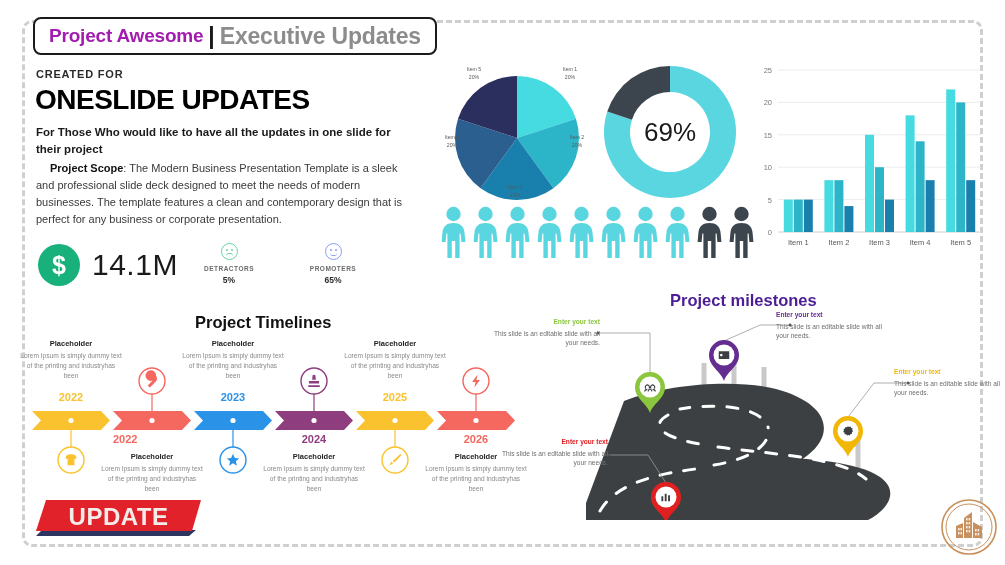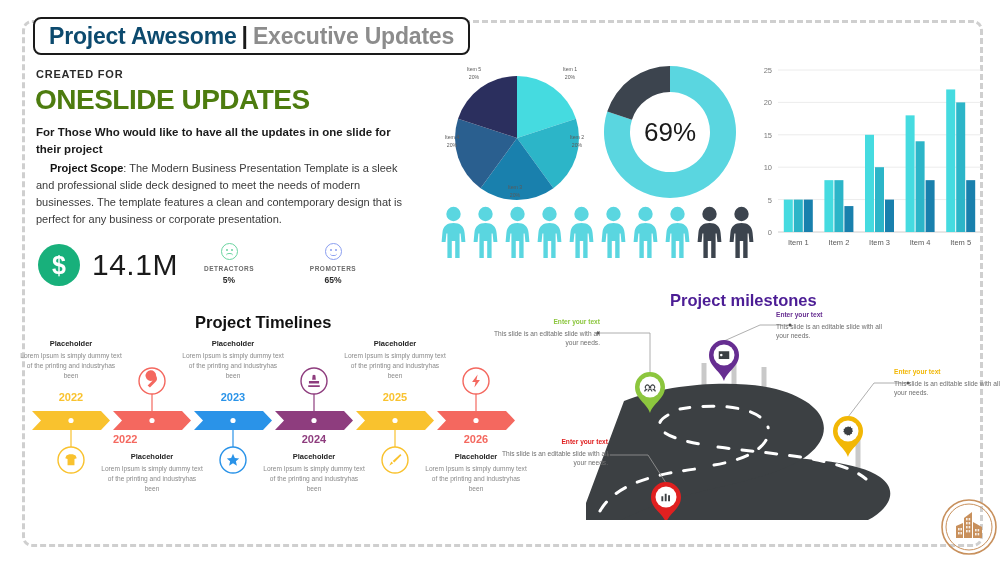--- a/index.html
+++ b/index.html
@@ -27,35 +27,35 @@
     left: 33px; top: 17px;
     height: 38px;
     padding: 0 14px;
     background: #ffffff;
     border: 2px solid #1a1a1a;
     border-radius: 8px;
     display: flex; align-items: center;
     z-index: 5;
   }
   .title-main {
-    font-size: 23px; font-weight: bold; color: #0c4a6e;
+    font-size: 19px; font-weight: bold; color: #a21caf;
     letter-spacing: -0.2px;
     text-align: right;
   }
   .title-sep { font-size: 23px; font-weight: bold; color: #1a1a1a; margin: 0 5px; }
   .title-sub { font-size: 23px; font-weight: bold; color: #8c8c8c; letter-spacing: -0.2px; }
 
   
   .created-for {
     position: absolute; left: 36px; top: 68px;
     font-size: 11px; font-weight: bold; color: #2b2b2b; letter-spacing: 0.8px;
   }
   .headline {
     position: absolute; left: 35px; top: 84px;
-    font-size: 28px; font-weight: bold; color: #4d7c0f; letter-spacing: -0.5px; text-align: center;
+    font-size: 28px; font-weight: bold; color: #000000; letter-spacing: -0.5px; text-align: center;
   }
   .subhead {
     position: absolute; left: 36px; top: 124px; width: 360px;
     font-size: 11.5px; font-weight: bold; color: #1a1a1a; line-height: 1.45;
   }
   .scope {
     position: absolute; left: 36px; top: 160px; width: 380px;
     font-size: 11px; color: #3a3a3a; line-height: 1.55;
   }
   .scope b { color: #111; padding-left: 14px; }
@@ -460,20 +460,27 @@
     <div class="callout" style="left:366px; top:62px;">
       <div class="ct" style="color:#f2b705">Enter your text</div>
       <div class="cb">This slide is an editable slide with all your needs.</div>
     </div>
     <div class="callout" style="left:-32px; top:132px; text-align:right;">
       <div class="ct" style="color:#e02020">Enter your text</div>
       <div class="cb">This slide is an editable slide with all your needs.</div>
     </div>
   </div>
 
+  <div class="update-banner">
+    <svg width="165" height="36" viewBox="0 0 165 36">
+      <polygon points="6,30 160,30 153,36 0,36" fill="#2d3561"></polygon>
+      <polygon points="10,0 165,0 156,31 0,31" fill="#e1222b"></polygon>
+    </svg>
+    <div class="update-text">UPDATE</div>
+  </div>
 
   <div class="logo">
     <svg width="62" height="62" viewBox="0 0 62 62">
       <circle cx="31" cy="31" r="27" fill="none" stroke="#c8905c" stroke-width="1.6"></circle>
       <circle cx="31" cy="31" r="23" fill="none" stroke="#c8905c" stroke-width="1"></circle>
       <g fill="#c8905c">
         <polygon points="18,42 18,30 25,27 25,42"></polygon>
         <polygon points="26,42 26,22 34,16 34,42"></polygon>
         <polygon points="35,42 35,26 44,31 44,42"></polygon>
       </g>

